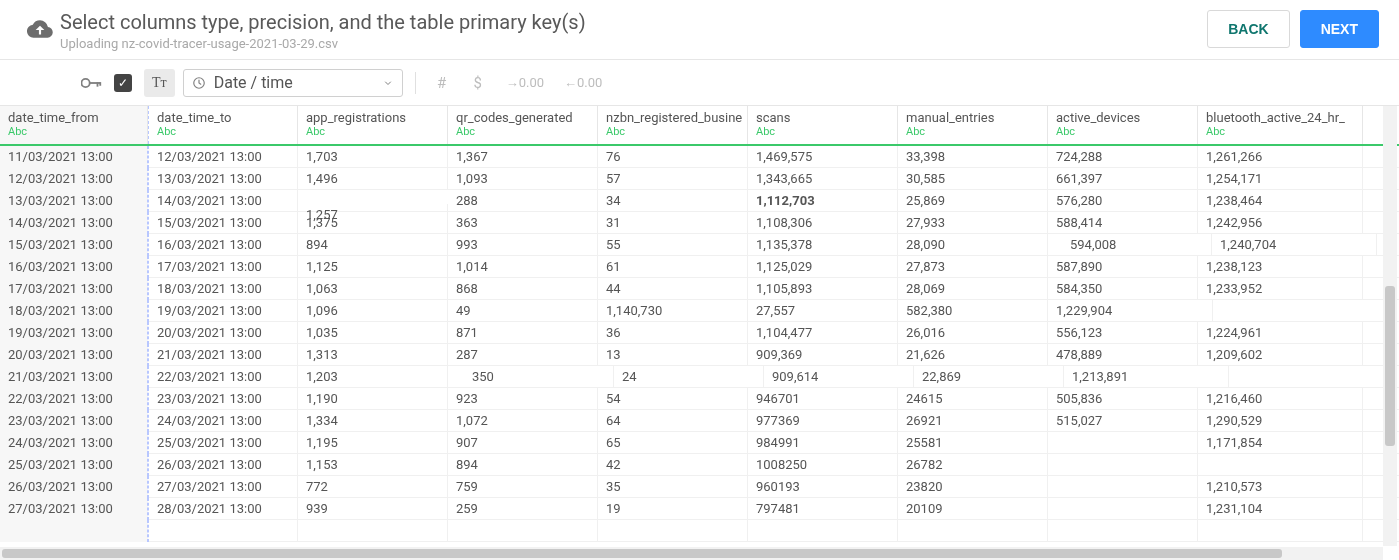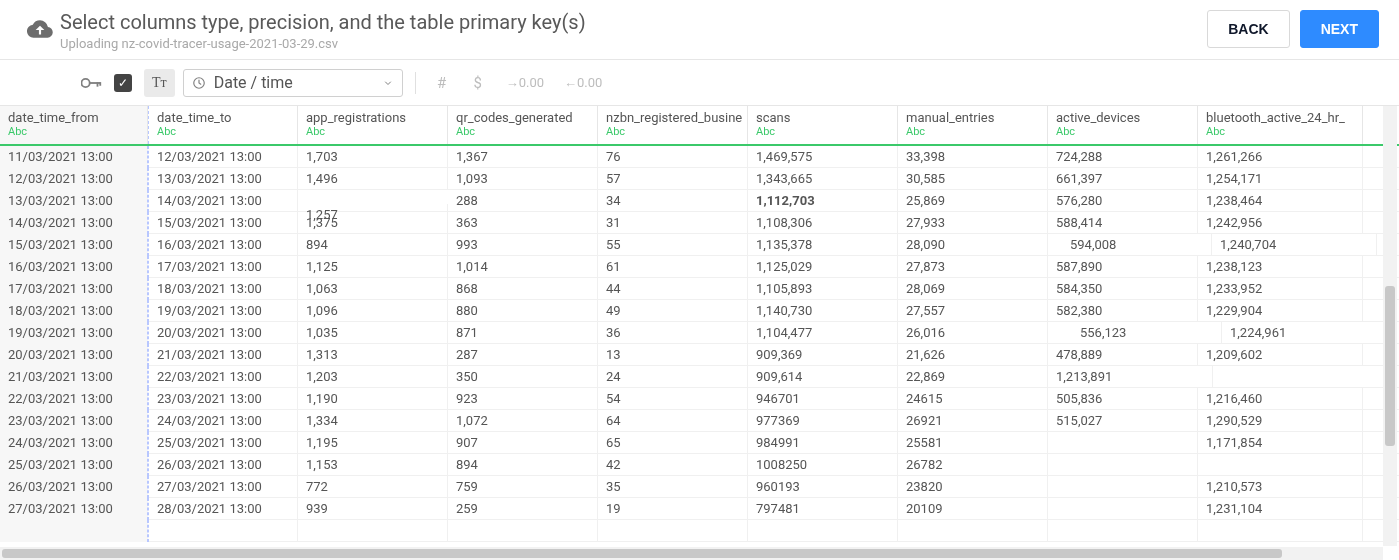--- a/index.html
+++ b/index.html
@@ -5,21 +5,21 @@
   * { box-sizing: border-box; margin: 0; padding: 0; }
   html, body { width: 1399px; height: 560px; overflow: hidden; font-family: -apple-system, BlinkMacSystemFont, "Segoe UI", Roboto, "Helvetica Neue", Arial, sans-serif; background: #fff; color: #595959; }
   .header { display: flex; align-items: flex-start; padding: 10px 20px 6px 20px; border-bottom: 1px solid #e6e6e6; height: 60px; }
   .header-icon { width: 40px; display:flex; align-items:center; justify-content:center; color:#6d6d6d; margin-top:6px; }
   .header-text { flex: 1; }
   .header-title { font-size: 20px; font-weight: 400; color: #595959; line-height: 1.2; }
   .header-sub { font-size: 13px; margin-top: 2px; }
   .header-sub span { color:#a9a9a9; }
   .header-sub span.filename { color:#a9a9a9; }
   .header-actions { display:flex; gap:10px; align-items:center; }
-  .btn { font-weight:700; font-size:14px; padding:10px 20px; border-radius:3px; border:1px solid #d9d9d9; background:#fff; color:#0f172a; cursor:pointer; }
+  .btn { font-weight:700; font-size:14px; padding:10px 20px; border-radius:3px; border:1px solid #d9d9d9; background:#fff; color:#0f766e; cursor:pointer; }
   .btn-primary { background:#2e8bff; border-color:#2e8bff; color:#fff; }
   .toolbar { display:flex; align-items:center; gap:8px; padding:8px 8px 8px 78px; border-bottom:1px solid #e6e6e6; height:46px; }
   .tb-slot { width:28px; height:28px; display:flex; align-items:center; justify-content:center; color:#808080; cursor:pointer; border-radius:3px; font-size:15px; }
   .tb-check { width:18px; height:18px; background:#444; border-radius:3px; display:flex; align-items:center; justify-content:center; color:#fff; font-size:12px; cursor:pointer; margin-right:4px;}
   .tb-text { background:#eee; padding:0 8px; height:28px; display:flex; align-items:center; border-radius:3px; color:#555; cursor:pointer;}
   .tb-select { display:flex; align-items:center; height:28px; border:1px solid #d0d0d0; border-radius:3px; min-width:220px; padding:0 8px; gap:8px; color:#555; background:#fff; cursor:pointer; position:relative;}
   .tb-select .chev { position:absolute; right:8px; color:#999;}
   .tb-sep { width:1px; background:#e0e0e0; height:22px; margin:0 4px;}
   .muted { color:#bdbdbd; cursor:default;}
   .grid-wrap { position:absolute; top:106px; left:0; right:0; bottom:0; overflow:hidden; }
@@ -213,54 +213,53 @@
           <div class="cell" style="width: 150px;">44</div>
           <div class="cell" style="width: 150px;">1,105,893</div>
           <div class="cell" style="width: 150px;">28,069</div>
           <div class="cell" style="width: 150px;">584,350</div>
           <div class="cell" style="width: 165px;">1,233,952</div>
         </div>
         <div class="row">
           <div class="cell first" style="width: 148px;">18/03/2021 13:00</div>
           <div class="cell dash-sep" style="width: 150px;">19/03/2021 13:00</div>
           <div class="cell" style="width: 150px;">1,096</div>
-          <div class="cell" style="width: 150px;">880</div>
           <div class="cell" style="width: 150px;">49</div>
           <div class="cell" style="width: 150px;">1,140,730</div>
           <div class="cell" style="width: 150px;">27,557</div>
           <div class="cell" style="width: 150px;">582,380</div>
           <div class="cell" style="width: 165px;">1,229,904</div>
         </div>
         <div class="row">
           <div class="cell first" style="width: 148px;">19/03/2021 13:00</div>
           <div class="cell dash-sep" style="width: 150px;">20/03/2021 13:00</div>
           <div class="cell" style="width: 150px;">1,035</div>
           <div class="cell" style="width: 150px;">871</div>
           <div class="cell" style="width: 150px;">36</div>
           <div class="cell" style="width: 150px;">1,104,477</div>
           <div class="cell" style="width: 150px;">26,016</div>
-          <div class="cell" style="width: 150px; margin-left: 24px;">556,123</div>
+          <div class="cell" style="width: 150px;">556,123</div>
           <div class="cell" style="width: 165px;">1,224,961</div>
         </div>
         <div class="row">
           <div class="cell first" style="width: 148px;">20/03/2021 13:00</div>
           <div class="cell dash-sep" style="width: 150px;">21/03/2021 13:00</div>
           <div class="cell" style="width: 150px;">1,313</div>
           <div class="cell" style="width: 150px;">287</div>
           <div class="cell" style="width: 150px;">13</div>
           <div class="cell" style="width: 150px;">909,369</div>
           <div class="cell" style="width: 150px;">21,626</div>
           <div class="cell" style="width: 150px;">478,889</div>
           <div class="cell" style="width: 165px;">1,209,602</div>
         </div>
         <div class="row">
           <div class="cell first" style="width: 148px;">21/03/2021 13:00</div>
           <div class="cell dash-sep" style="width: 150px;">22/03/2021 13:00</div>
           <div class="cell" style="width: 150px;">1,203</div>
-          <div class="cell" style="width: 150px;">350</div>
+          <div class="cell" style="width: 150px; margin-left: 16px;">350</div>
           <div class="cell" style="width: 150px;">24</div>
           <div class="cell" style="width: 150px;">909,614</div>
           <div class="cell" style="width: 150px;">22,869</div>
           <div class="cell" style="width: 165px;">1,213,891</div>
         </div>
         <div class="row">
           <div class="cell first" style="width: 148px;">22/03/2021 13:00</div>
           <div class="cell dash-sep" style="width: 150px;">23/03/2021 13:00</div>
           <div class="cell" style="width: 150px;">1,190</div>
           <div class="cell" style="width: 150px;">923</div>

